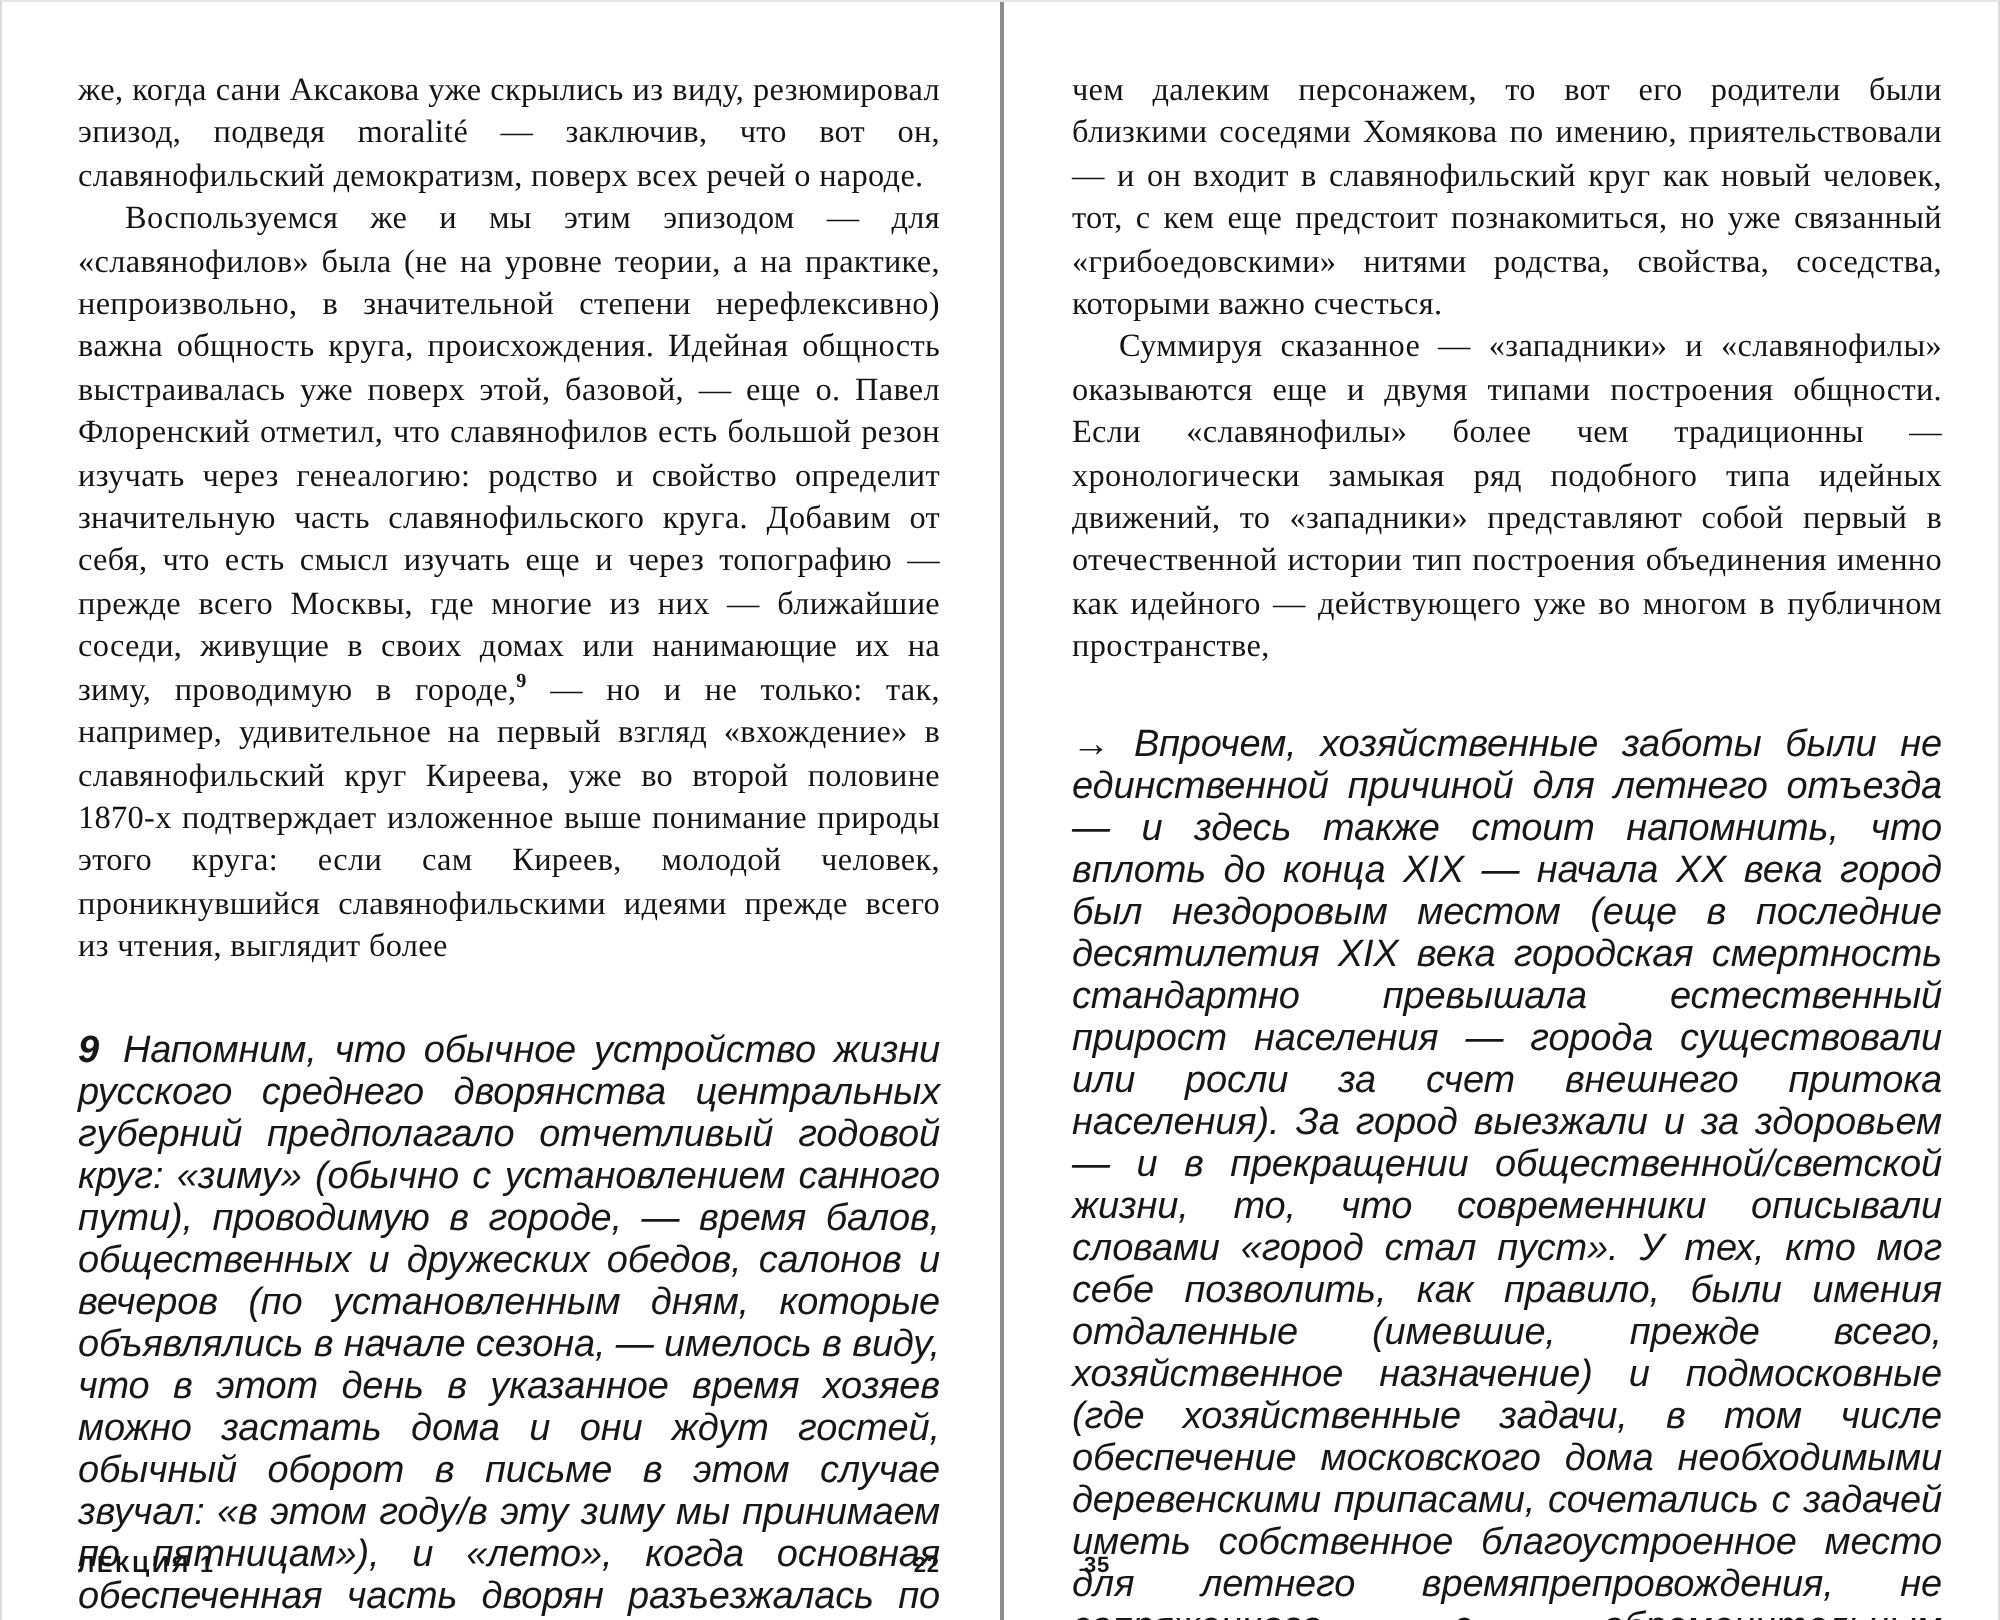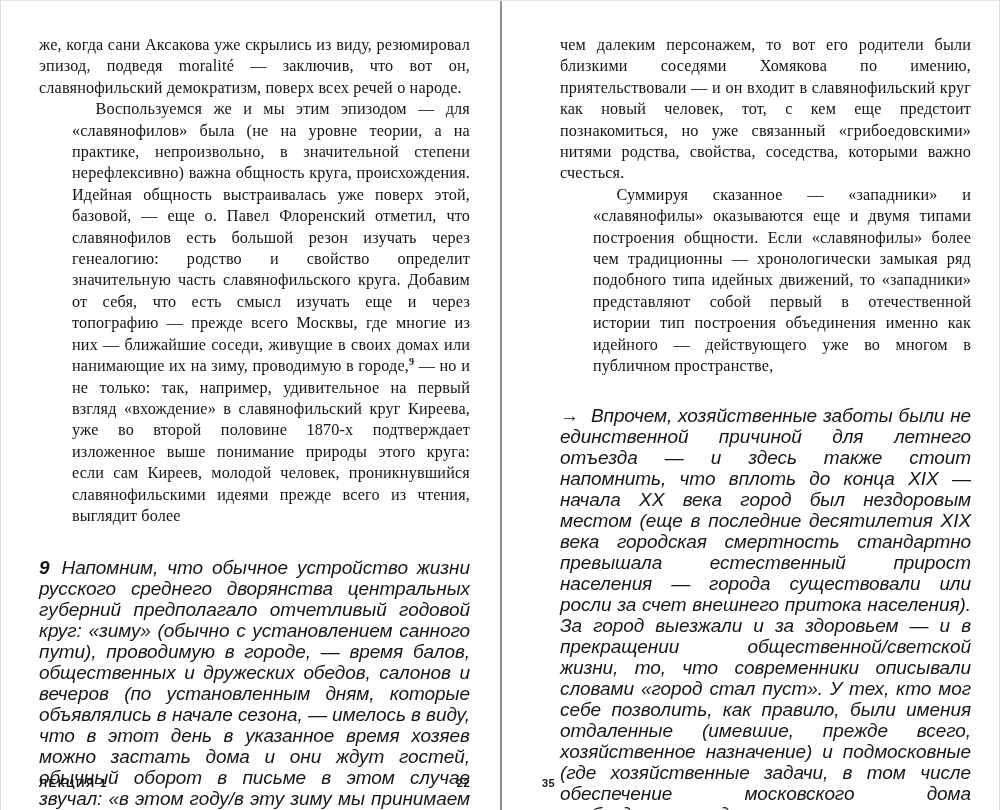--- a/index.html
+++ b/index.html
@@ -41,40 +41,40 @@
     z-index: 5;
   }
 
   .page {
     box-sizing: border-box;
     position: relative;
     width: 500px;
     height: 810px;
   }
   .page-left  { padding: 34px 30px 0 38px; }
-  .page-right { padding: 34px 28px 0 60px; }
+  .page-right { padding: 34px 28px 0 36px; }
 
   .page-body {
     position: relative;
     height: 712px;
   }
 
   
   .body-text {
     font-family: "Liberation Serif", serif;
     font-size: 16.2px;
     line-height: 21.4px;
     text-align: justify;
     text-justify: inter-word;
     hyphens: manual;
     margin: 0;
     color: #141414;
     letter-spacing: 0.01em;
   }
-  .body-text + .body-text { text-indent: 1.45em; margin-left: 33px; }
+  .body-text + .body-text { text-indent: 1.45em; }
 
   sup.fn-ref {
     font-size: 0.62em;
     font-weight: bold;
     vertical-align: super;
     line-height: 0;
   }
 
   
   .note-block {

